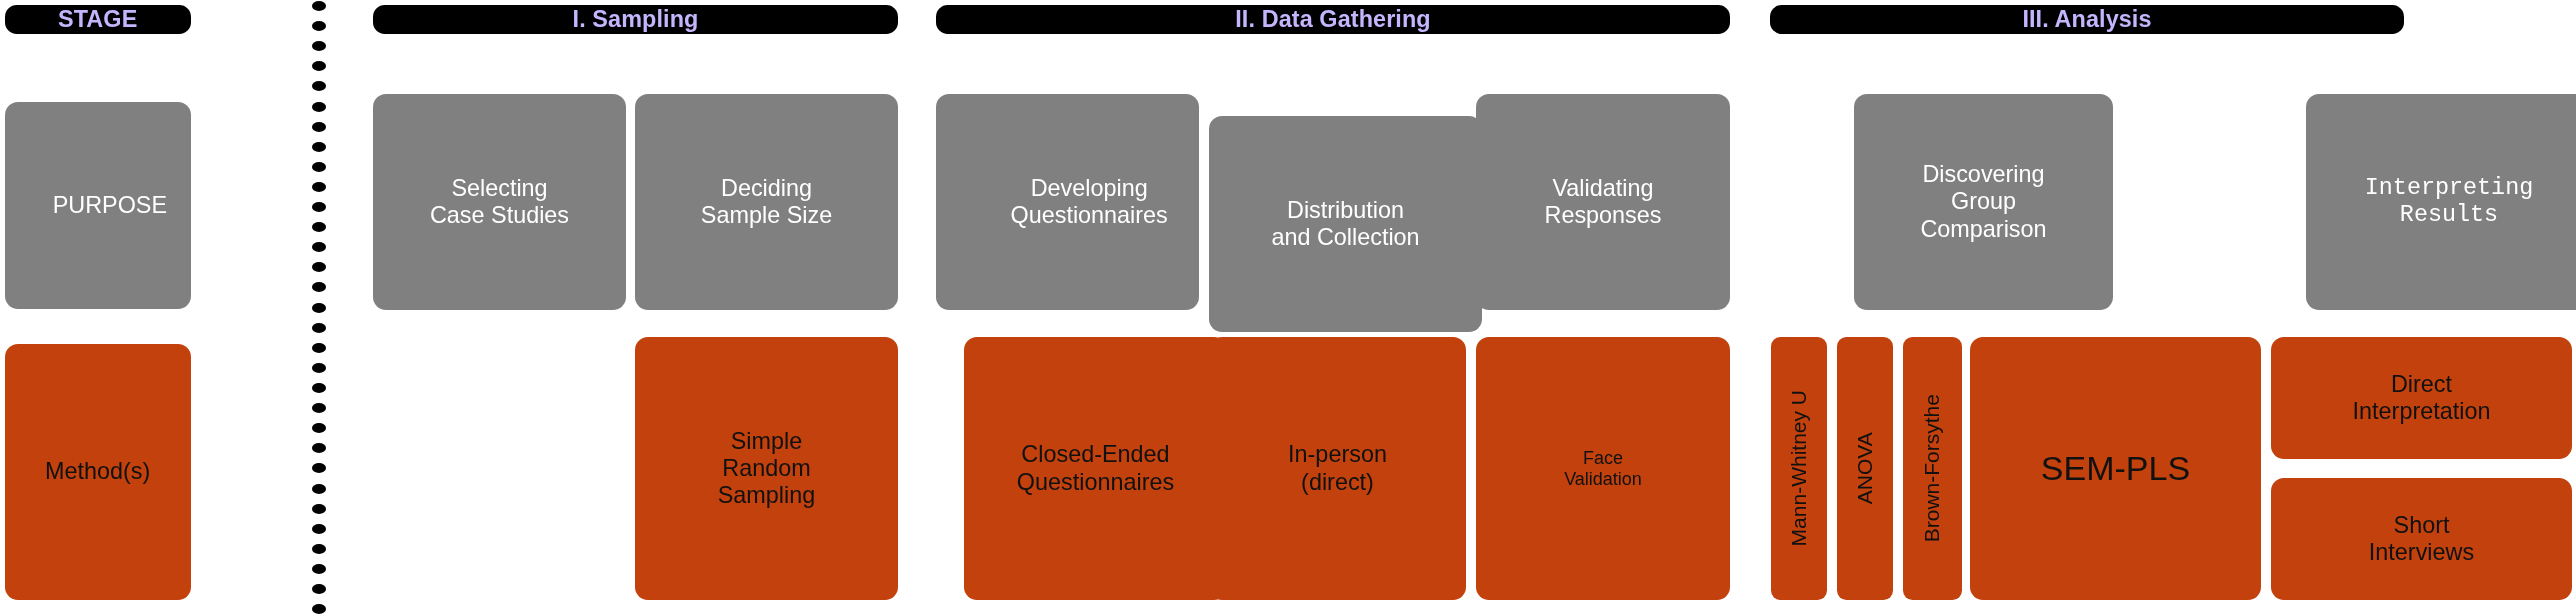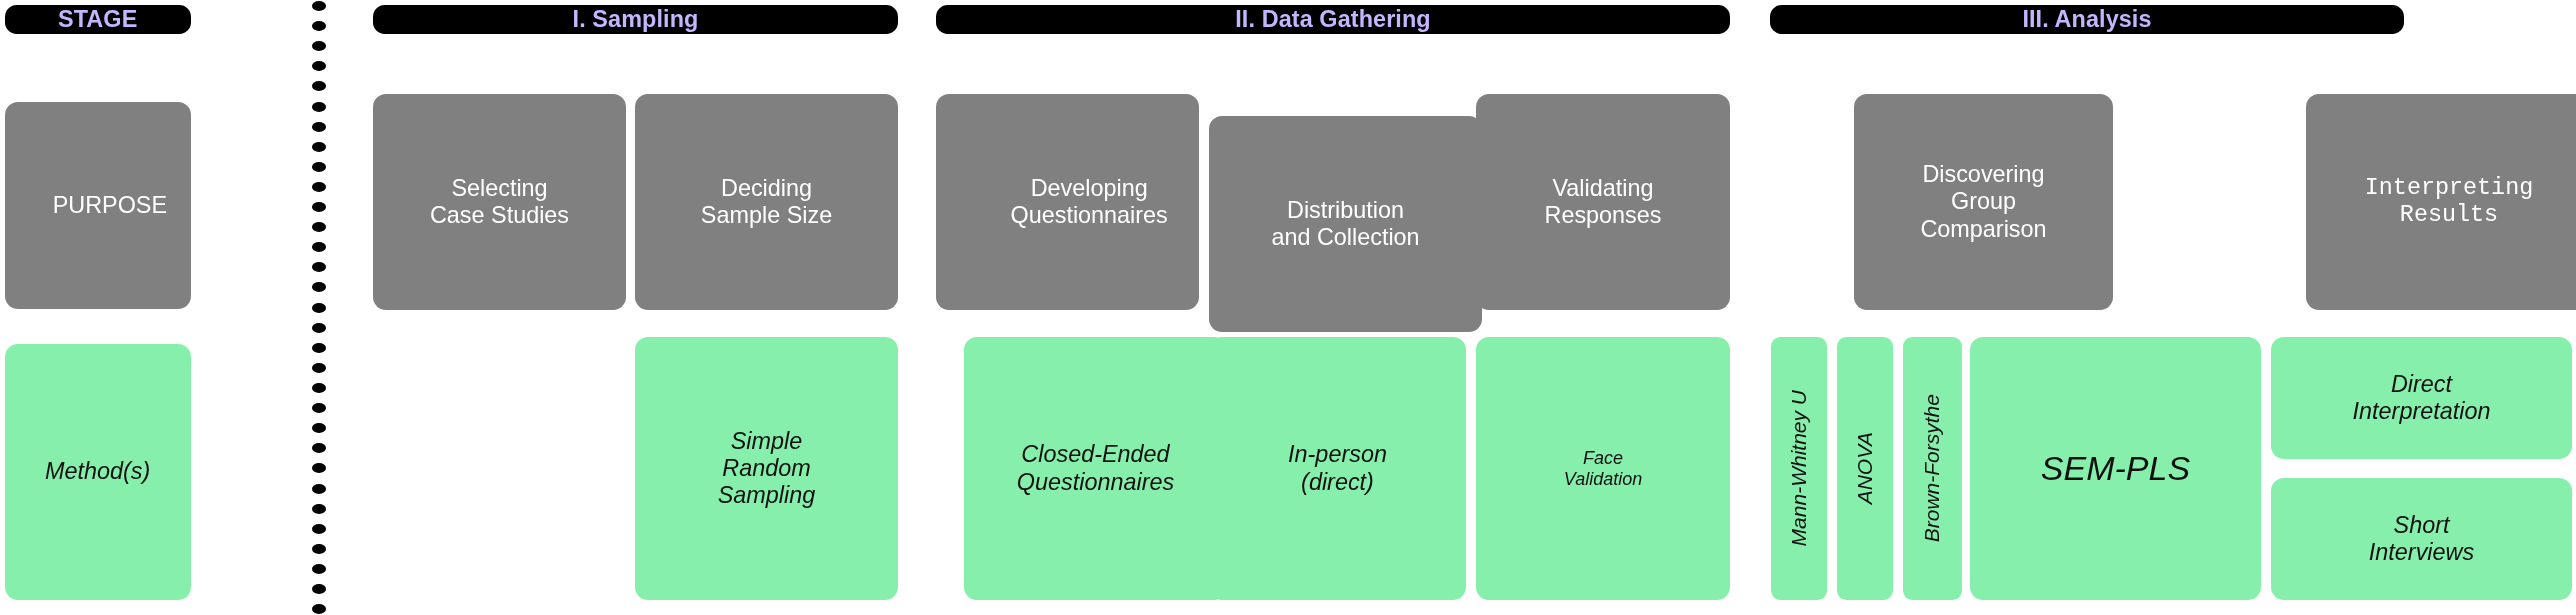--- a/index.html
+++ b/index.html
@@ -39,25 +39,24 @@
     letter-spacing: 0.1px;
     border-radius: 11.7px;
   }
   .purpose-box {
     background: #808080;
     color: #ffffff;
     font-size: 23.4px;
     font-weight: 400;
   }
   .method-box {
-    background: #86efac;
+    background: #c2410c;
     color: #111111;
     font-size: 23.4px;
     font-weight: 400;
-    font-style: italic;
   }
   .box .txt {
     display: block;
     white-space: pre-line;
   }
 
   
   .vert .txt {
     transform: rotate(-90deg);
     transform-origin: center center;

